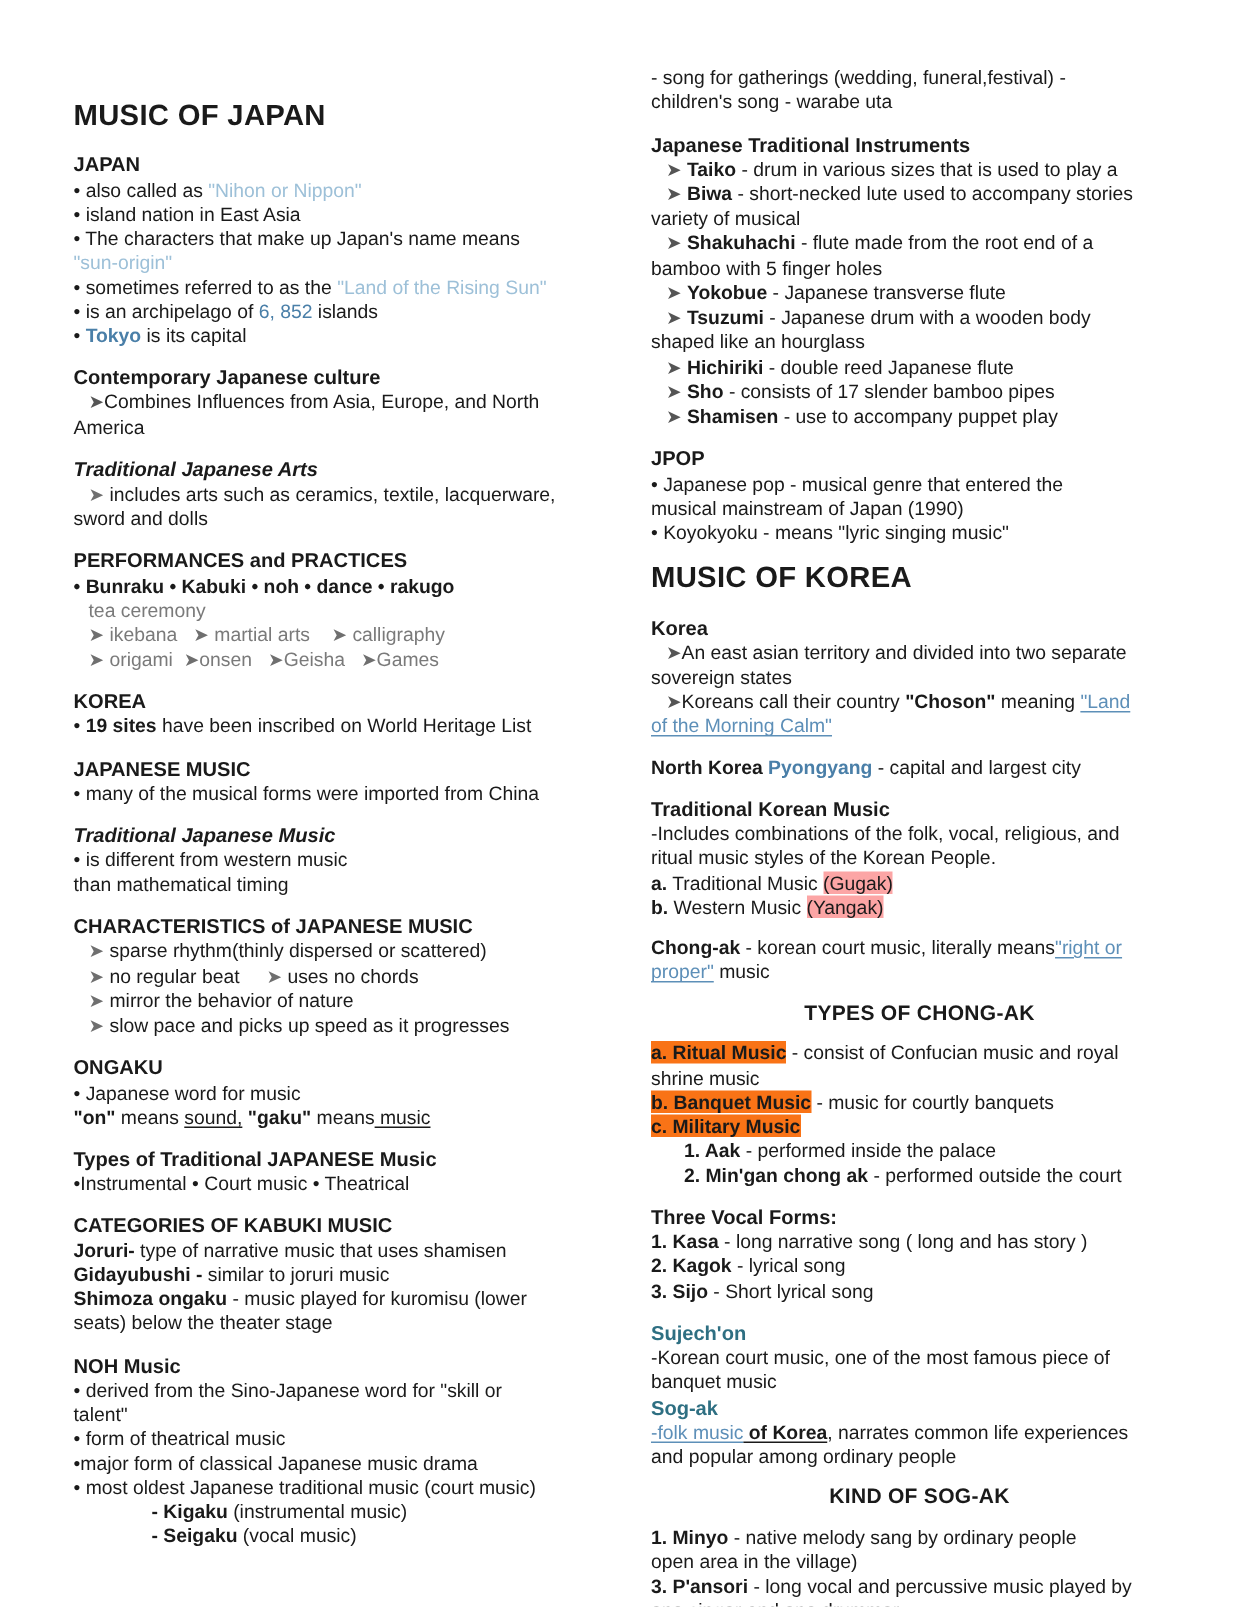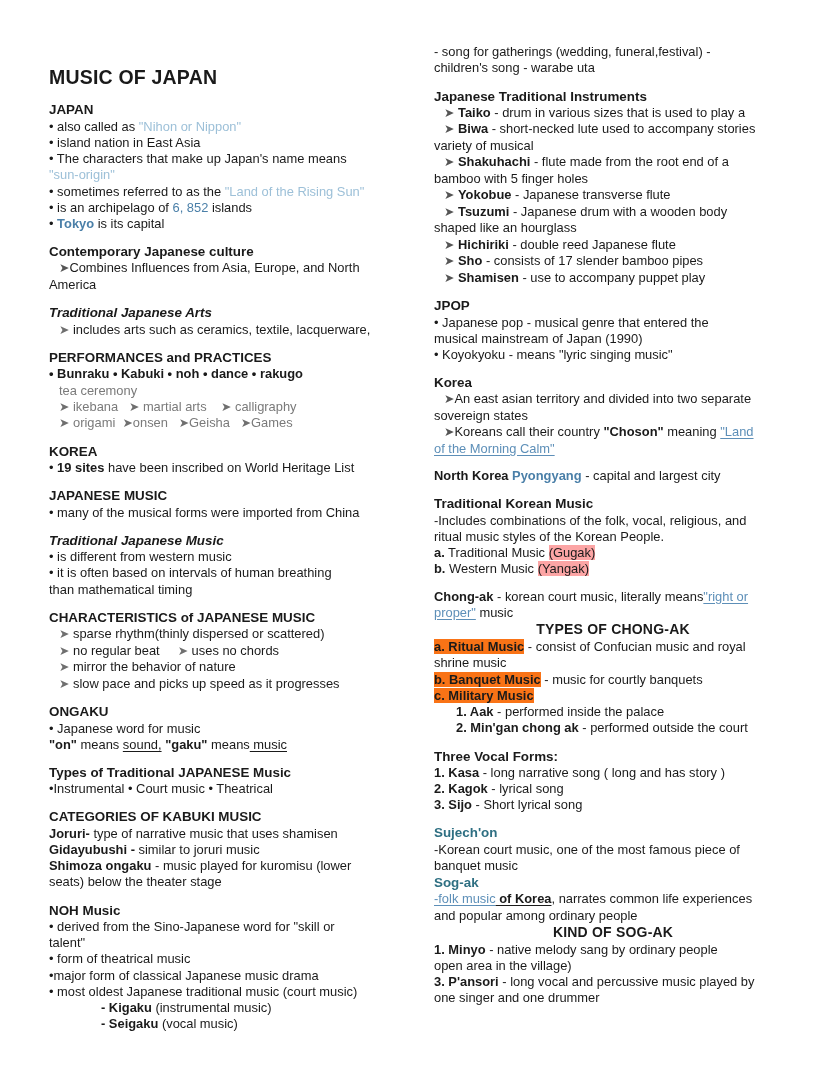--- a/index.html
+++ b/index.html
@@ -48,21 +48,21 @@
     font-size: 13.4px;
     font-weight: 700;
     font-style: italic;
     margin: 0;
     line-height: 1.28;
   }
   .h-center {
     font-size: 14px;
     font-weight: 700;
     text-align: center;
-    margin: 0;
+    margin: 10px;
     line-height: 1.28;
     letter-spacing: 0.2px;
   }
   .ln {
     font-size: 12.9px;
     line-height: 1.26;
     margin: 0;
     font-weight: 400;
   }
   .gap  { height: 11px; }
@@ -119,20 +119,21 @@
     <div class="gap"></div>
 
     <div class="h-bold">Contemporary Japanese culture</div>
     <div class="ln indent1"><span class="arrow-dark">➤</span><span>Combines Influences from Asia, Europe, and North</span></div>
     <div class="ln">America</div>
 
     <div class="gap"></div>
 
     <div class="h-bold-ital">Traditional Japanese Arts</div>
     <div class="ln indent1"><span class="arrow">➤</span> <span>includes arts such as ceramics, textile, lacquerware,</span></div>
+    <div class="ln">sword and dolls</div>
 
     <div class="gap"></div>
 
     <div class="h-bold">PERFORMANCES and PRACTICES</div>
     <div class="ln b">• Bunraku • Kabuki • noh • dance • rakugo</div>
     <div class="ln c-gray indent1">tea ceremony</div>
     <div class="ln c-gray indent1">
       <span class="arrow">➤</span> <span>ikebana</span>&nbsp;&nbsp;
       <span class="arrow">➤</span> <span>martial arts</span>&nbsp;&nbsp;&nbsp;
       <span class="arrow">➤</span> <span>calligraphy</span>
@@ -151,21 +152,20 @@
 
     <div class="gap"></div>
 
     <div class="h-bold">JAPANESE MUSIC</div>
     <div class="ln">• many of the musical forms were imported from China</div>
 
     <div class="gap"></div>
 
     <div class="h-bold-ital">Traditional Japanese Music</div>
     <div class="ln">• is different from western music</div>
-    <div class="ln">• it is often based on intervals of human breathing</div>
     <div class="ln">than mathematical timing</div>
 
     <div class="gap"></div>
 
     <div class="h-bold">CHARACTERISTICS of JAPANESE MUSIC</div>
     <div class="ln indent1"><span class="arrow">➤</span> <span>sparse rhythm(thinly dispersed or scattered)</span></div>
     <div class="ln indent1"><span class="arrow">➤</span> <span>no regular beat</span>&nbsp;&nbsp;&nbsp;&nbsp;&nbsp;<span class="arrow">➤</span> <span>uses no chords</span></div>
     <div class="ln indent1"><span class="arrow">➤</span> <span>mirror the behavior of nature</span></div>
     <div class="ln indent1"><span class="arrow">➤</span> <span>slow pace and  picks up speed as it progresses</span></div>
 
@@ -234,20 +234,21 @@
 
     <div class="gap"></div>
 
     <div class="h-bold">JPOP</div>
     <div class="ln">• Japanese pop - musical genre that entered the</div>
     <div class="ln">musical mainstream of Japan (1990)</div>
     <div class="ln">• Koyokyoku - means  "lyric singing music"</div>
 
     <div class="gap"></div>
 
+    <div class="doc-title">MUSIC OF KOREA</div>
 
     <div class="h-bold">Korea</div>
     <div class="ln indent1"><span class="arrow-dark">➤</span><span>An east asian territory and divided into two separate</span></div>
     <div class="ln">sovereign states</div>
     <div class="ln indent1"><span class="arrow-dark">➤</span><span>Koreans call their country </span><span class="b">"Choson"</span><span> meaning </span><span class="u-blue">"Land</span></div>
     <div class="ln u-blue">of the Morning Calm"</div>
 
     <div class="gap"></div>
 
     <div class="ln"><span class="b">North Korea </span><span class="b c-steel">Pyongyang</span><span> - capital and largest city</span></div>

